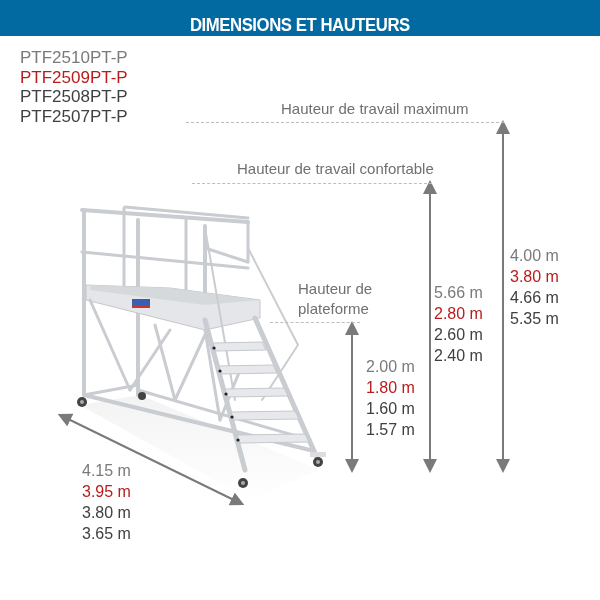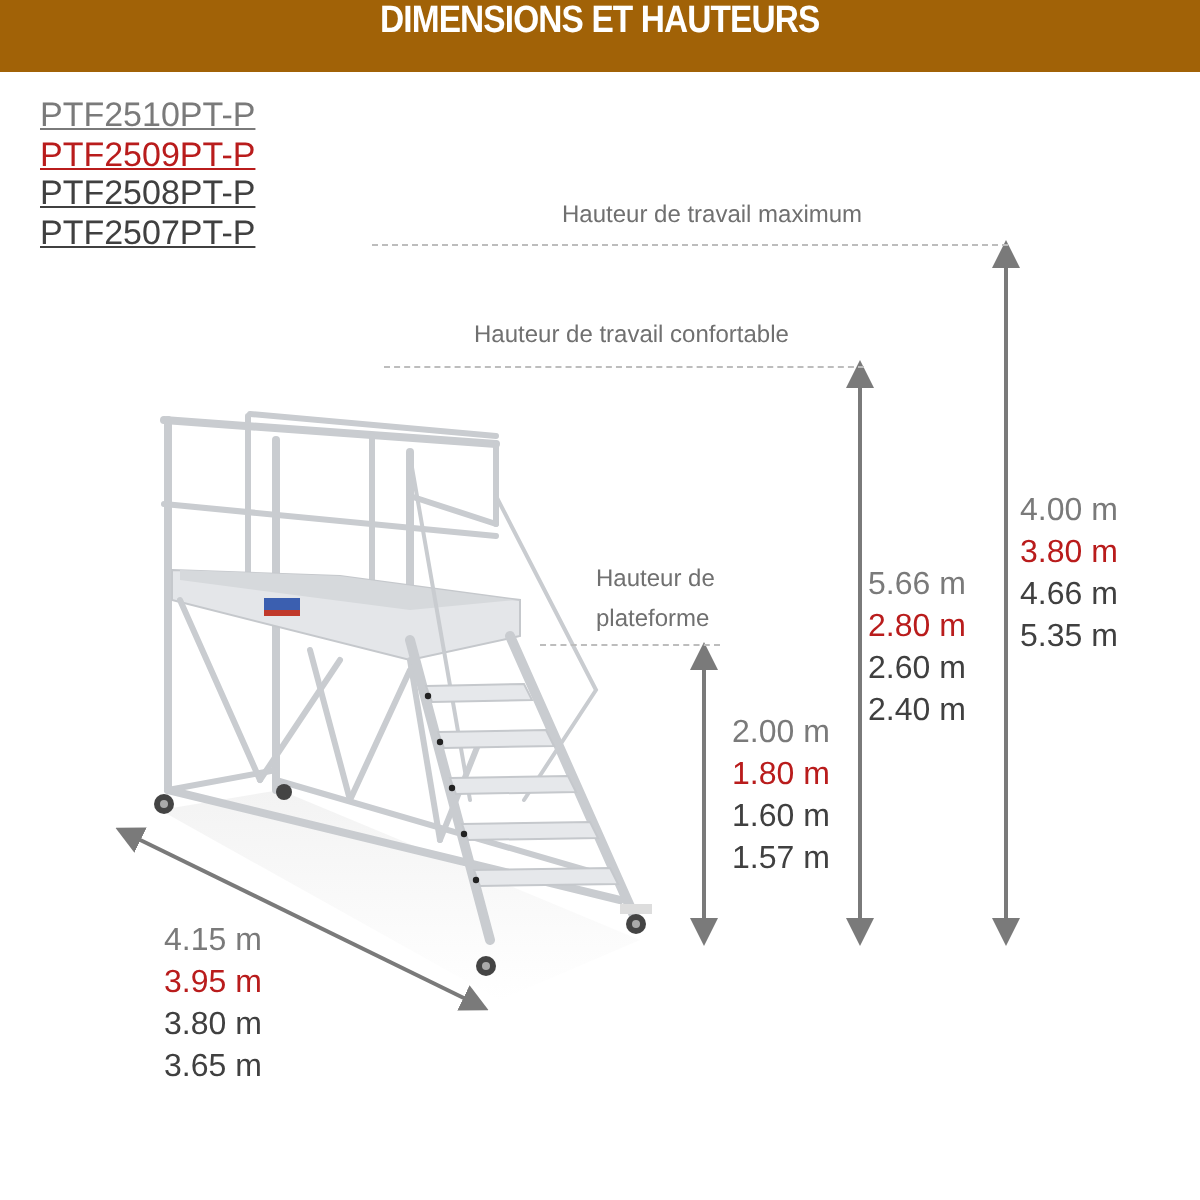--- a/index.html
+++ b/index.html
@@ -1,25 +1,25 @@
 <!DOCTYPE html>
 <html><head>
 <meta charset="utf-8">
 <style>
   html, body { margin:0; padding:0; background:#ffffff; }
   body { width:600px; height:600px; position:relative; overflow:hidden; font-family:"Liberation Sans", sans-serif; }
-  .banner { position:absolute; left:0; top:0; width:600px; height:36px; background:#a16207; display:flex; align-items:flex-start; justify-content:center; }
+  .banner { position:absolute; left:0; top:0; width:600px; height:36px; background:#0369a1; display:flex; align-items:flex-end; justify-content:center; }
   .banner-title { color:#ffffff; font-family:"Liberation Sans", sans-serif; font-weight:bold; font-size:19px; letter-spacing:-0.5px; transform:scaleX(0.88); }
   .models { position:absolute; left:20px; top:48px; font-size:17px; line-height:19.5px; }
-  .models div { white-space:nowrap;text-decoration:underline; }
+  .models div { white-space:nowrap; }
   .c-grey { color:#7a7a7a; }
   .c-orange { color:#b91c1c; }
   .c-black { color:#404040;text-align:center; }
   .c-green { color:#404040; }
-  .label { position:absolute; color:#707070; font-size:12px; white-space:nowrap; }
+  .label { position:absolute; color:#707070; font-size:15px; white-space:nowrap; }
   .dash { position:absolute; height:0; border-top:1px dashed #bdbdbd; }
   .vals { position:absolute; font-size:16px; line-height:21px; white-space:nowrap; }
   svg.art { position:absolute; left:0; top:0; }
 </style>
 </head>
 <body>
 
 <div class="banner">
   <span class="banner-title">DIMENSIONS ET HAUTEURS</span>
 </div>

